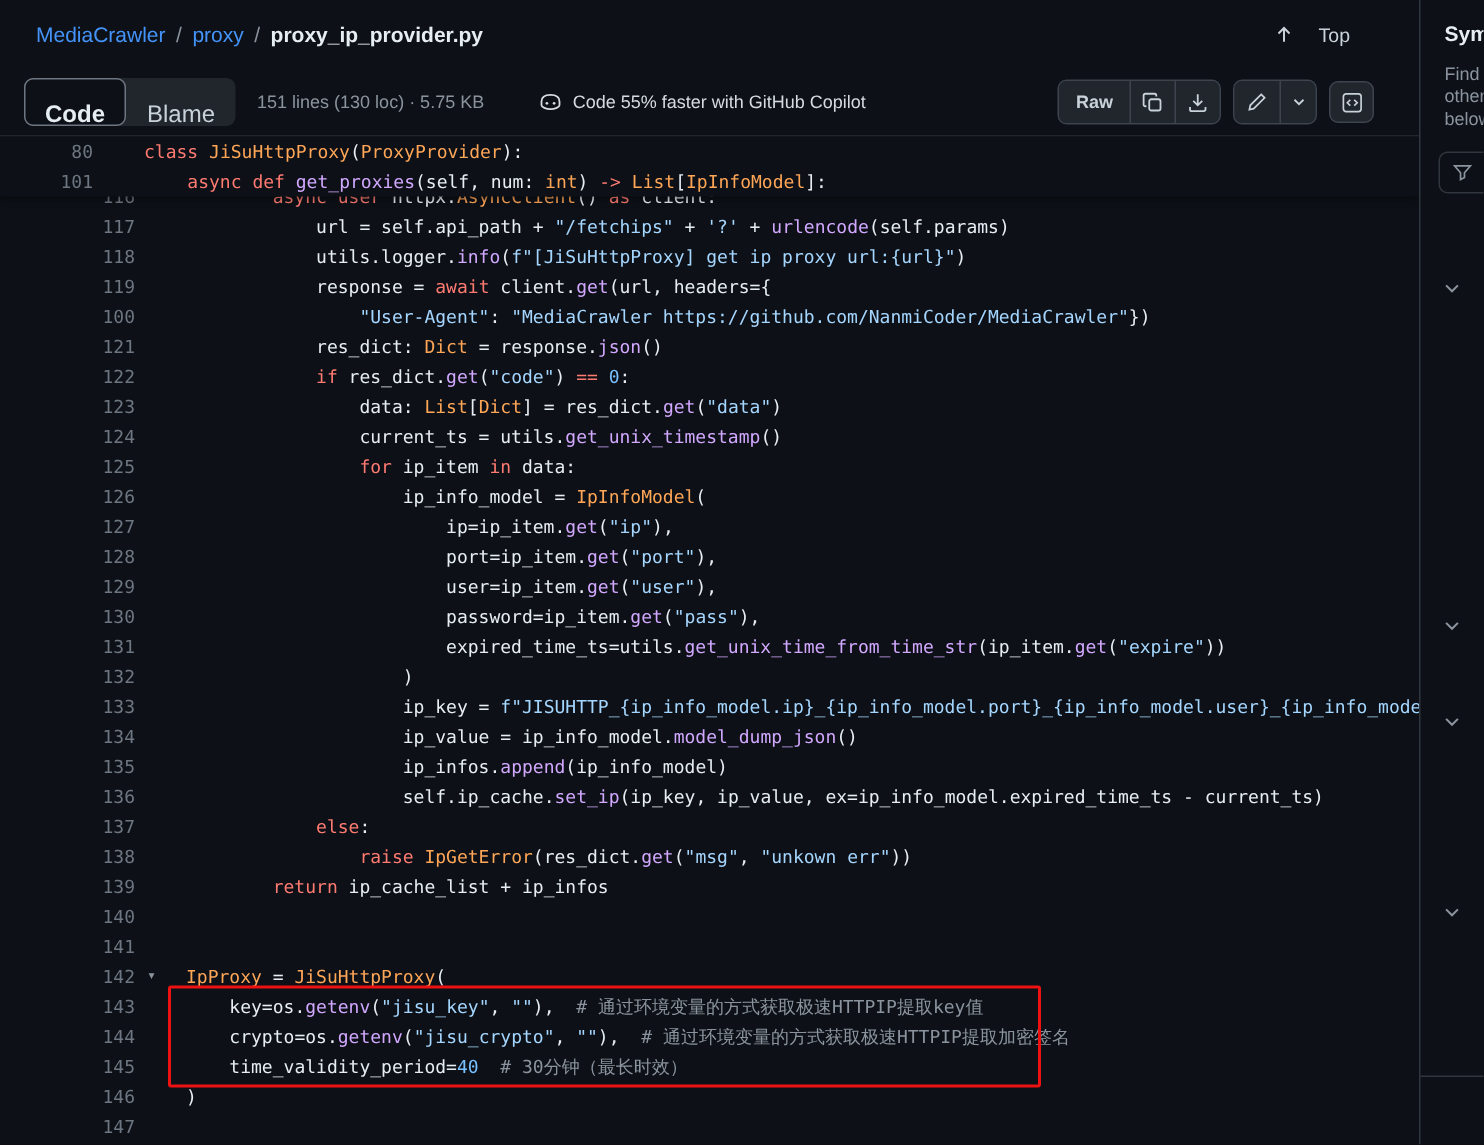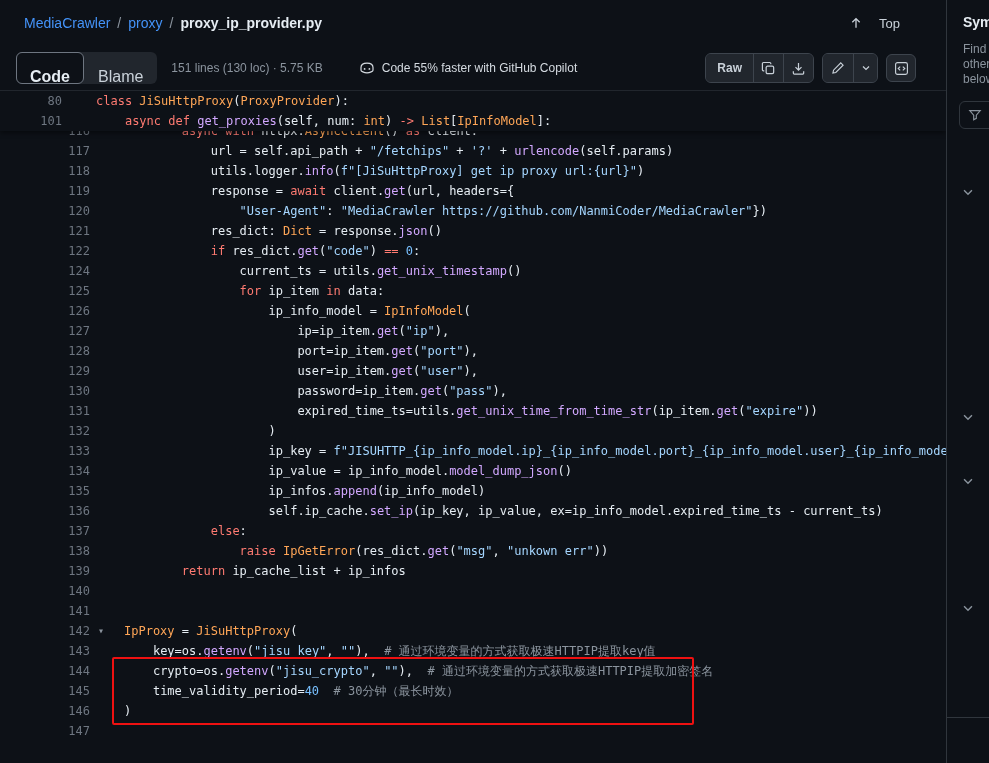--- a/index.html
+++ b/index.html
@@ -138,27 +138,28 @@
                 <rect x="1.7" y="1.7" width="12.6" height="12.6" rx="2"></rect>
                 <path d="M6.6 6L4.5 8l2.1 2M9.4 6l2.1 2-2.1 2"></path>
               </svg>
           </span>
         </button>
       </div>
     </div>
 
     <div class="code-area">
       <div class="code-scroll" id="code-scroll">
-          <div class="code-row"><span class="ln">116</span><span class="ct">        <span class="tk-k">async</span><span> </span><span class="tk-k">with</span><span> httpx.</span><span class="tk-e">AsyncClient</span><span>() </span><span class="tk-k">as</span><span> client:</span></span></div>
+          <div class="code-row"><span class="ln">116</span><span class="ct">        <span class="tk-k">async</span><span> </span><span class="tk-k">user</span><span> httpx.</span><span class="tk-e">AsyncClient</span><span>() </span><span class="tk-k">as</span><span> client:</span></span></div>
           <div class="code-row"><span class="ln">117</span><span class="ct">            <span>url = self.api_path + </span><span class="tk-s">"/fetchips"</span><span> + </span><span class="tk-s">'?'</span><span> + </span><span class="tk-fn">urlencode</span><span>(self.params)</span></span></div>
           <div class="code-row"><span class="ln">118</span><span class="ct">            <span>utils.logger.</span><span class="tk-fn">info</span><span>(</span><span class="tk-s">f"[JiSuHttpProxy] get ip proxy url:{url}"</span><span>)</span></span></div>
           <div class="code-row"><span class="ln">119</span><span class="ct">            <span>response = </span><span class="tk-k">await</span><span> client.</span><span class="tk-fn">get</span><span>(url, headers={</span></span></div>
-          <div class="code-row"><span class="ln">120</span><span class="ct">                <span class="tk-s">"User-Agent"</span><span>: </span><span class="tk-s">"MediaCrawler https://github.com/NanmiCoder/MediaCrawler"</span><span>})</span></span></div>
+          <div class="code-row"><span class="ln">100</span><span class="ct">                <span class="tk-s">"User-Agent"</span><span>: </span><span class="tk-s">"MediaCrawler https://github.com/NanmiCoder/MediaCrawler"</span><span>})</span></span></div>
           <div class="code-row"><span class="ln">121</span><span class="ct">            <span>res_dict: </span><span class="tk-e">Dict</span><span> = response.</span><span class="tk-fn">json</span><span>()</span></span></div>
           <div class="code-row"><span class="ln">122</span><span class="ct">            <span class="tk-k">if</span><span> res_dict.</span><span class="tk-fn">get</span><span>(</span><span class="tk-s">"code"</span><span>) </span><span class="tk-k">==</span><span> </span><span class="tk-n">0</span><span>:</span></span></div>
+          <div class="code-row"><span class="ln">123</span><span class="ct">                <span>data: </span><span class="tk-e">List</span><span>[</span><span class="tk-e">Dict</span><span>] = res_dict.</span><span class="tk-fn">get</span><span>(</span><span class="tk-s">"data"</span><span>)</span></span></div>
           <div class="code-row"><span class="ln">124</span><span class="ct">                <span>current_ts = utils.</span><span class="tk-fn">get_unix_timestamp</span><span>()</span></span></div>
           <div class="code-row"><span class="ln">125</span><span class="ct">                <span class="tk-k">for</span><span> ip_item </span><span class="tk-k">in</span><span> data:</span></span></div>
           <div class="code-row"><span class="ln">126</span><span class="ct">                    <span>ip_info_model = </span><span class="tk-e">IpInfoModel</span><span>(</span></span></div>
           <div class="code-row"><span class="ln">127</span><span class="ct">                        <span>ip=ip_item.</span><span class="tk-fn">get</span><span>(</span><span class="tk-s">"ip"</span><span>),</span></span></div>
           <div class="code-row"><span class="ln">128</span><span class="ct">                        <span>port=ip_item.</span><span class="tk-fn">get</span><span>(</span><span class="tk-s">"port"</span><span>),</span></span></div>
           <div class="code-row"><span class="ln">129</span><span class="ct">                        <span>user=ip_item.</span><span class="tk-fn">get</span><span>(</span><span class="tk-s">"user"</span><span>),</span></span></div>
           <div class="code-row"><span class="ln">130</span><span class="ct">                        <span>password=ip_item.</span><span class="tk-fn">get</span><span>(</span><span class="tk-s">"pass"</span><span>),</span></span></div>
           <div class="code-row"><span class="ln">131</span><span class="ct">                        <span>expired_time_ts=utils.</span><span class="tk-fn">get_unix_time_from_time_str</span><span>(ip_item.</span><span class="tk-fn">get</span><span>(</span><span class="tk-s">"expire"</span><span>))</span></span></div>
           <div class="code-row"><span class="ln">132</span><span class="ct">                    <span>)</span></span></div>
           <div class="code-row"><span class="ln">133</span><span class="ct">                    <span>ip_key = </span><span class="tk-s">f"JISUHTTP_{ip_info_model.ip}_{ip_info_model.port}_{ip_info_model.user}_{ip_info_model.password}"</span></span></div>

